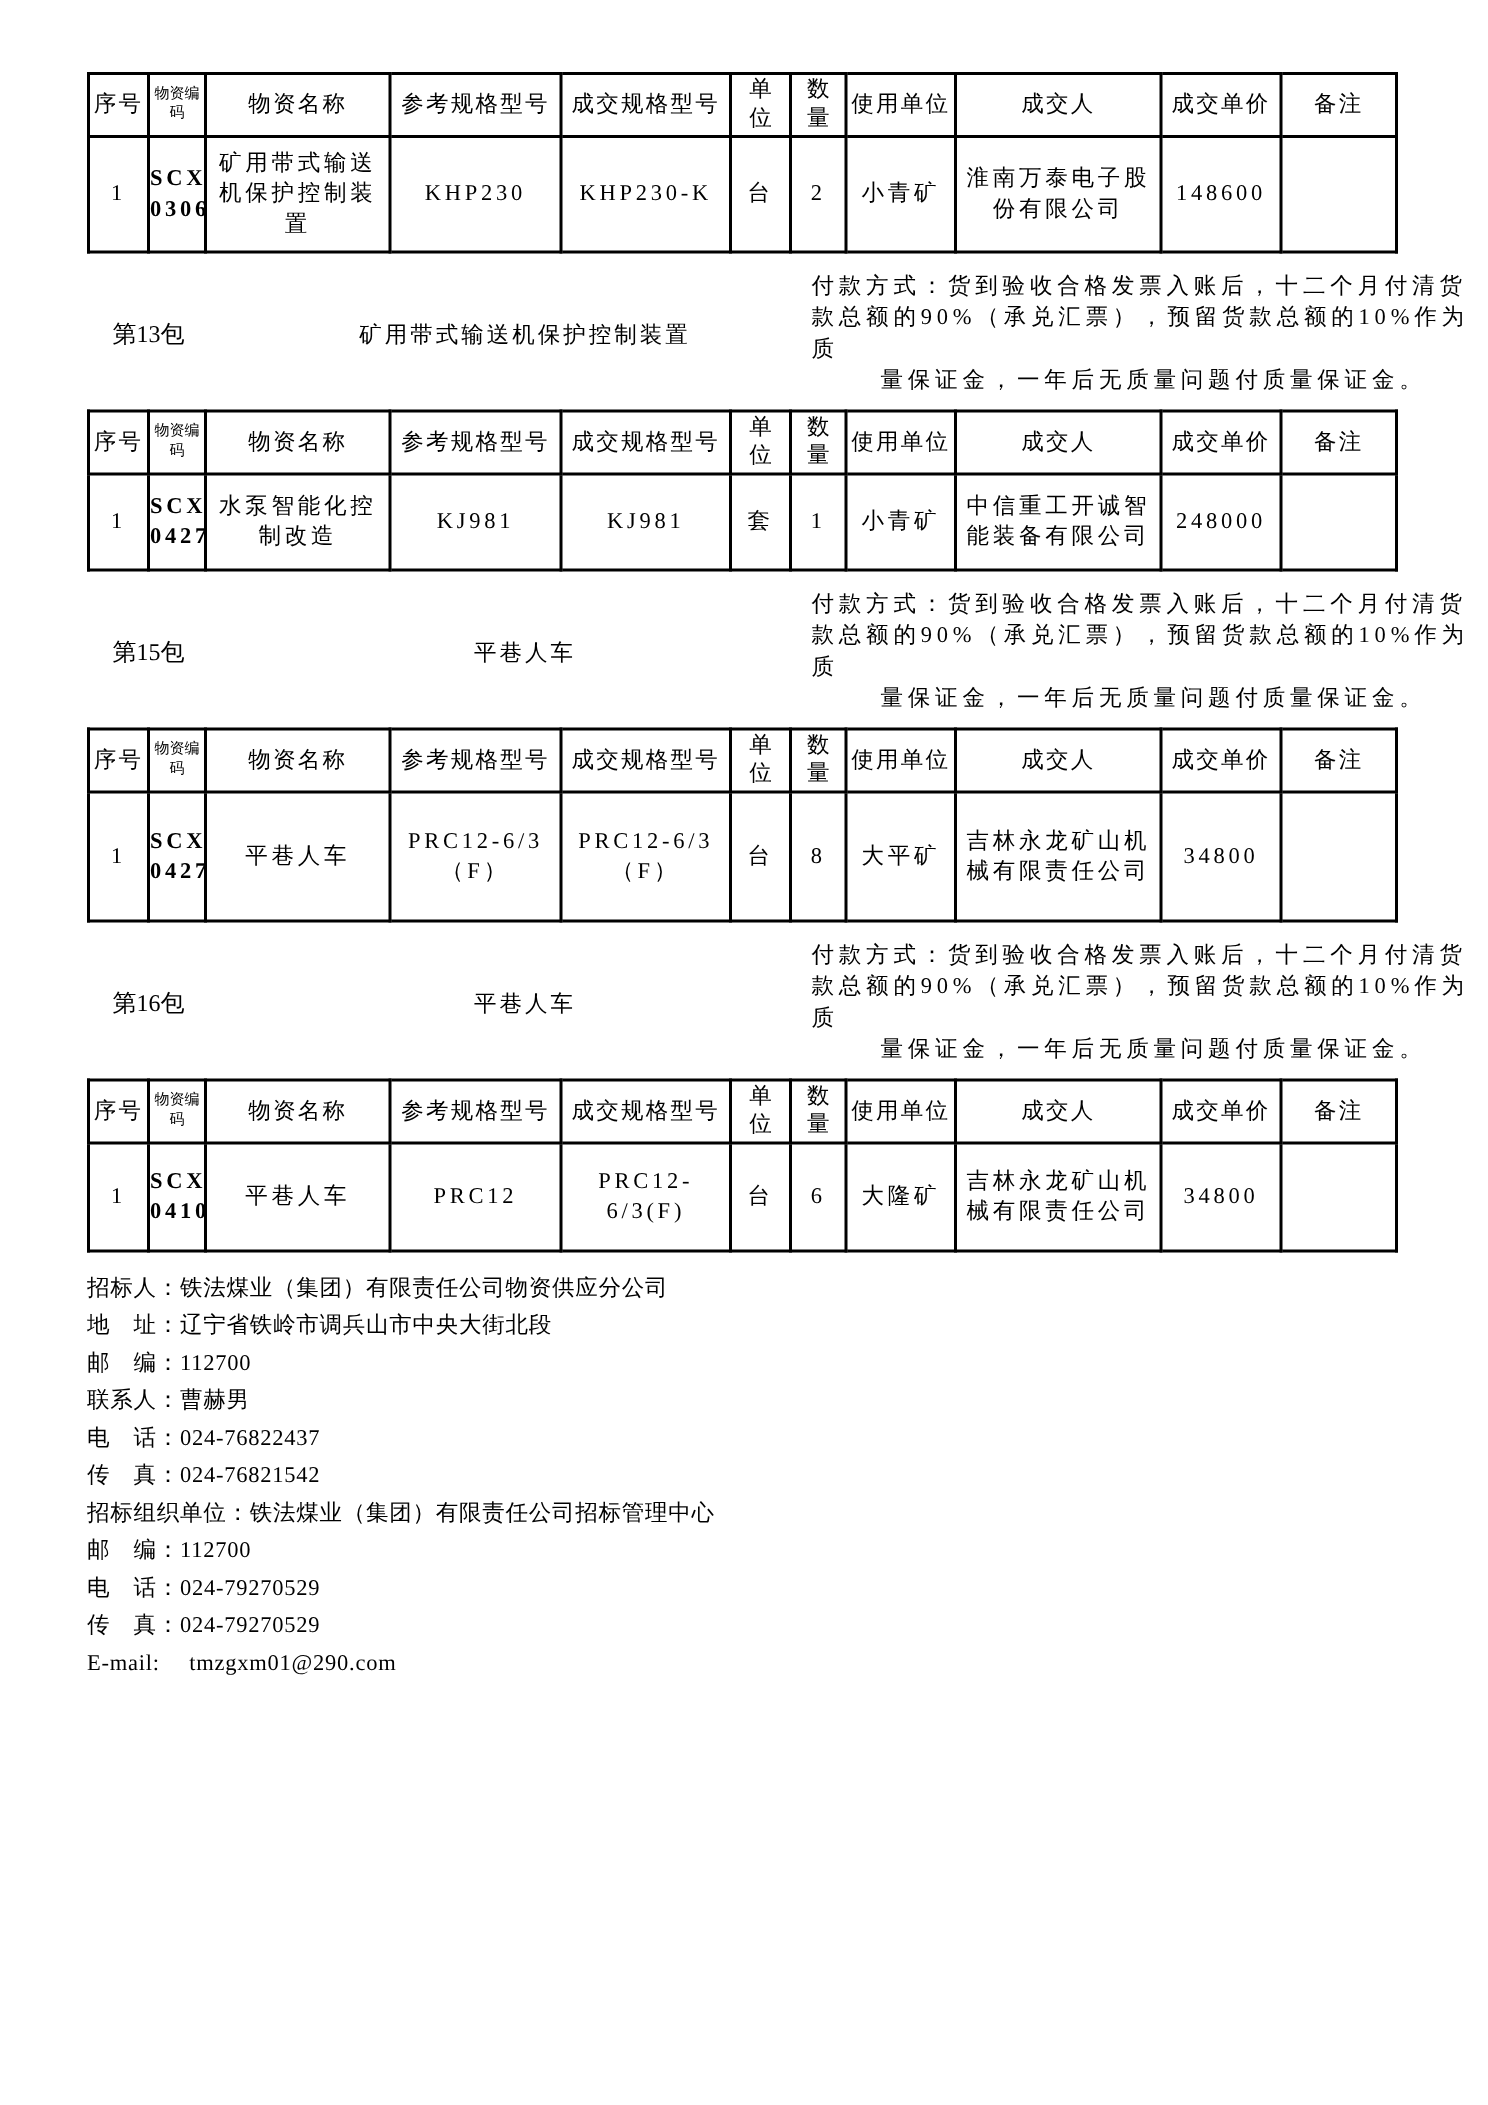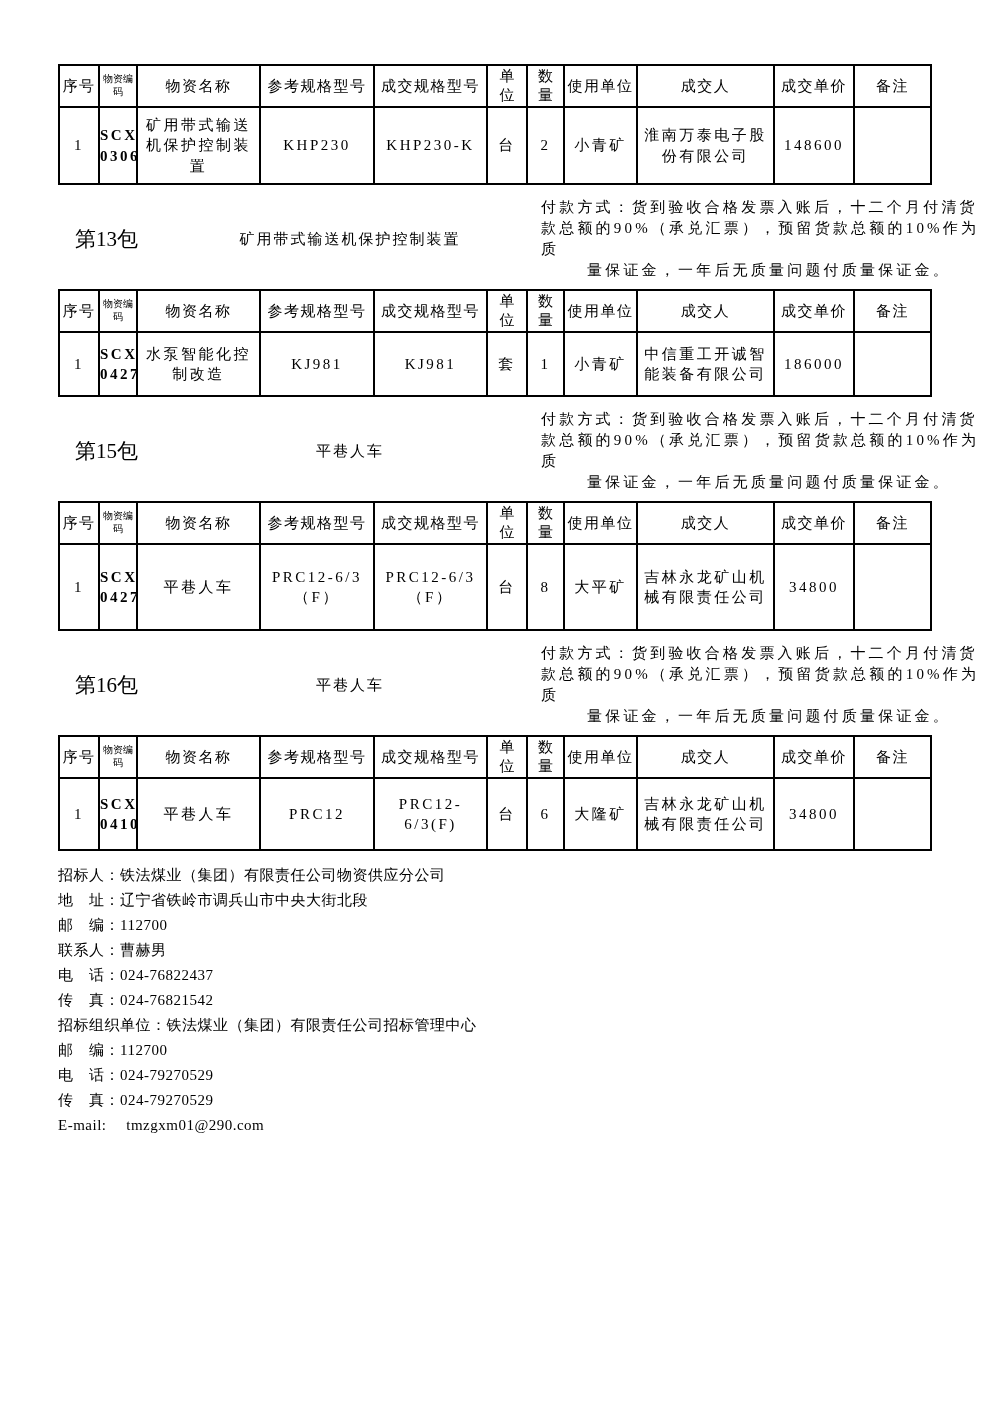--- a/index.html
+++ b/index.html
@@ -10,21 +10,21 @@
   }
   body {
     width: 992px;
     min-height: 1403px;
     font-family: "Liberation Serif", "DejaVu Serif", serif;
   }
   .page {
     position: relative;
     width: 992px;
     min-height: 1403px;
-    padding: 64px 0 0 58px;
+    padding: 48px 0 0 58px;
     box-sizing: border-box;
     background: #ffffff;
   }
   
   table.results-table {
     border-collapse: collapse;
     table-layout: fixed;
     width: 872px;
   }
   .results-table th, .results-table td {
@@ -82,21 +82,21 @@
   
   .section {
     display: flex;
     align-items: center;
     width: 920px;
     margin: 12px 0 8px 0;
   }
   .pkg-no {
     width: 84px;
     padding-left: 17px;
-    font-size: 21px;
+    font-size: 16px;
     flex: 0 0 auto;
   }
   .pkg-name {
     width: 382px;
     text-align: center;
     font-size: 15px;
     letter-spacing: 2px;
     flex: 0 0 auto;
   }
   .payment {
@@ -213,21 +213,21 @@
         <div>SCX2025</div>
         <div>0427020</div>
       </td>
       <td>水泵智能化控制改造</td>
       <td>KJ981</td>
       <td>KJ981</td>
       <td>套</td>
       <td>1</td>
       <td>小青矿</td>
       <td>中信重工开诚智能装备有限公司</td>
-      <td>186000</td>
+      <td>248000</td>
       <td></td>
     </tr>
   </tbody>
     </table>
 
   <div class="section">
     <div class="pkg-no">第15包</div>
     <div class="pkg-name">平巷人车</div>
     <div class="payment">
       <div>付款方式：货到验收合格发票入账后，十二个月付清货</div>

